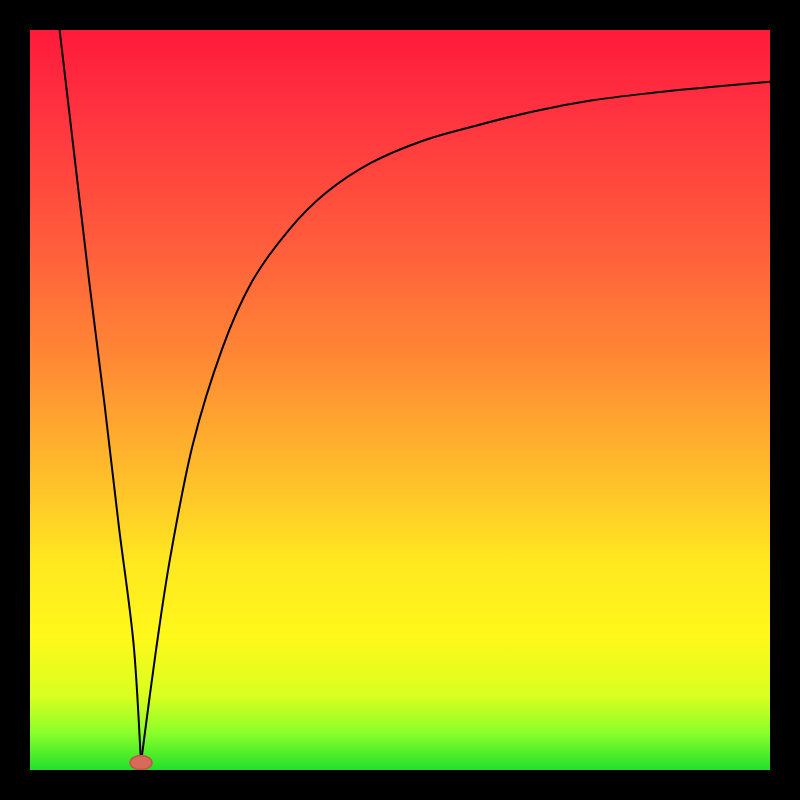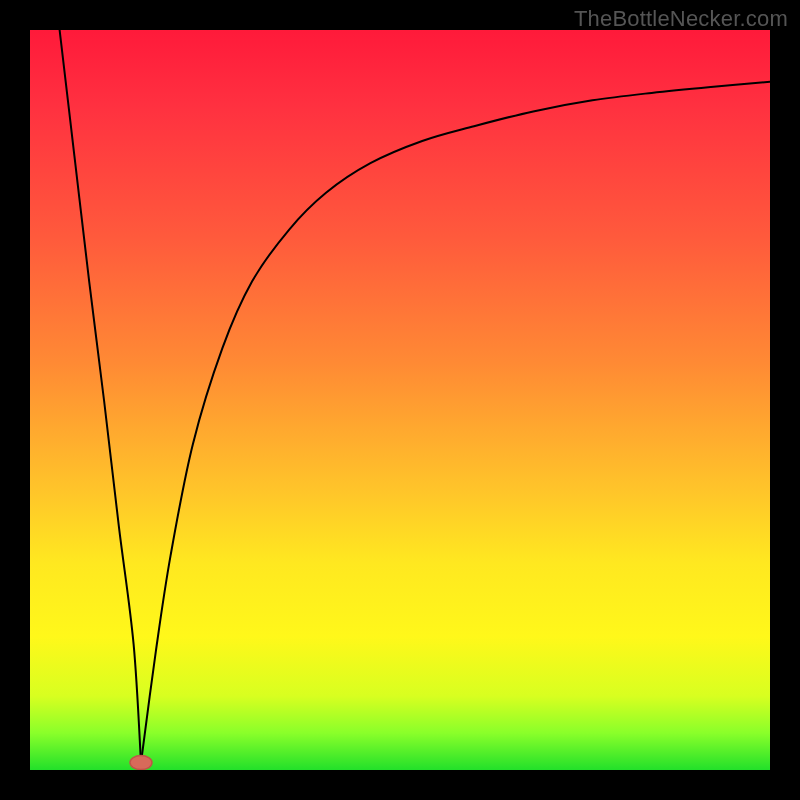--- a/index.html
+++ b/index.html
@@ -54,21 +54,20 @@
     color: #555;
     font-size: 22px;
     letter-spacing: 0.2px;
     user-select: none;
   }
 </style>
 </head>
 <body>
 
 <div class="frame">
-  <div class="watermark">TheBottleNecker.com</div>
 
   <div class="plot">
     <svg class="curve" viewBox="0 0 740 740" preserveAspectRatio="none">
       <path fill="none" stroke="#000" stroke-width="2" stroke-linecap="round" d="M 29.60 0.00 C 32.07 20.97, 39.47 83.87, 44.40 125.80 C 49.33 167.73, 54.27 210.90, 59.20 251.60 C 64.13 292.30, 69.07 329.30, 74.00 370.00 C 78.93 410.70, 83.87 455.10, 88.80 495.80 C 93.73 536.50, 99.90 574.73, 103.60 614.20 C 107.30 653.67, 109.77 712.87, 111.00 732.60" id="path-left"></path>
       <path fill="none" stroke="#000" stroke-width="2" stroke-linecap="round" d="M 111.00 732.60 C 113.47 714.10, 120.87 656.13, 125.80 621.60 C 130.73 587.07, 134.43 559.93, 140.60 525.40 C 146.77 490.87, 154.17 448.93, 162.80 414.40 C 171.43 379.87, 182.53 345.33, 192.40 318.20 C 202.27 291.07, 210.90 271.33, 222.00 251.60 C 233.10 231.87, 246.67 214.60, 259.00 199.80 C 271.33 185.00, 282.43 173.90, 296.00 162.80 C 309.57 151.70, 324.37 141.83, 340.40 133.20 C 356.43 124.57, 374.93 117.17, 392.20 111.00 C 409.47 104.83, 425.50 101.13, 444.00 96.20 C 462.50 91.27, 483.47 85.72, 503.20 81.40 C 522.93 77.08, 542.67 73.38, 562.40 70.30 C 582.13 67.22, 601.87 65.12, 621.60 62.90 C 641.33 60.68, 661.07 58.83, 680.80 56.98 C 700.53 55.13, 730.13 52.66, 740.00 51.80" id="path-right"></path>
       <ellipse id="marker" rx="11" ry="7" fill="#d86a5a" stroke="#c05548" stroke-width="1.5" cx="111.00" cy="732.60"></ellipse>
     </svg>
   </div>
 </div>
 

